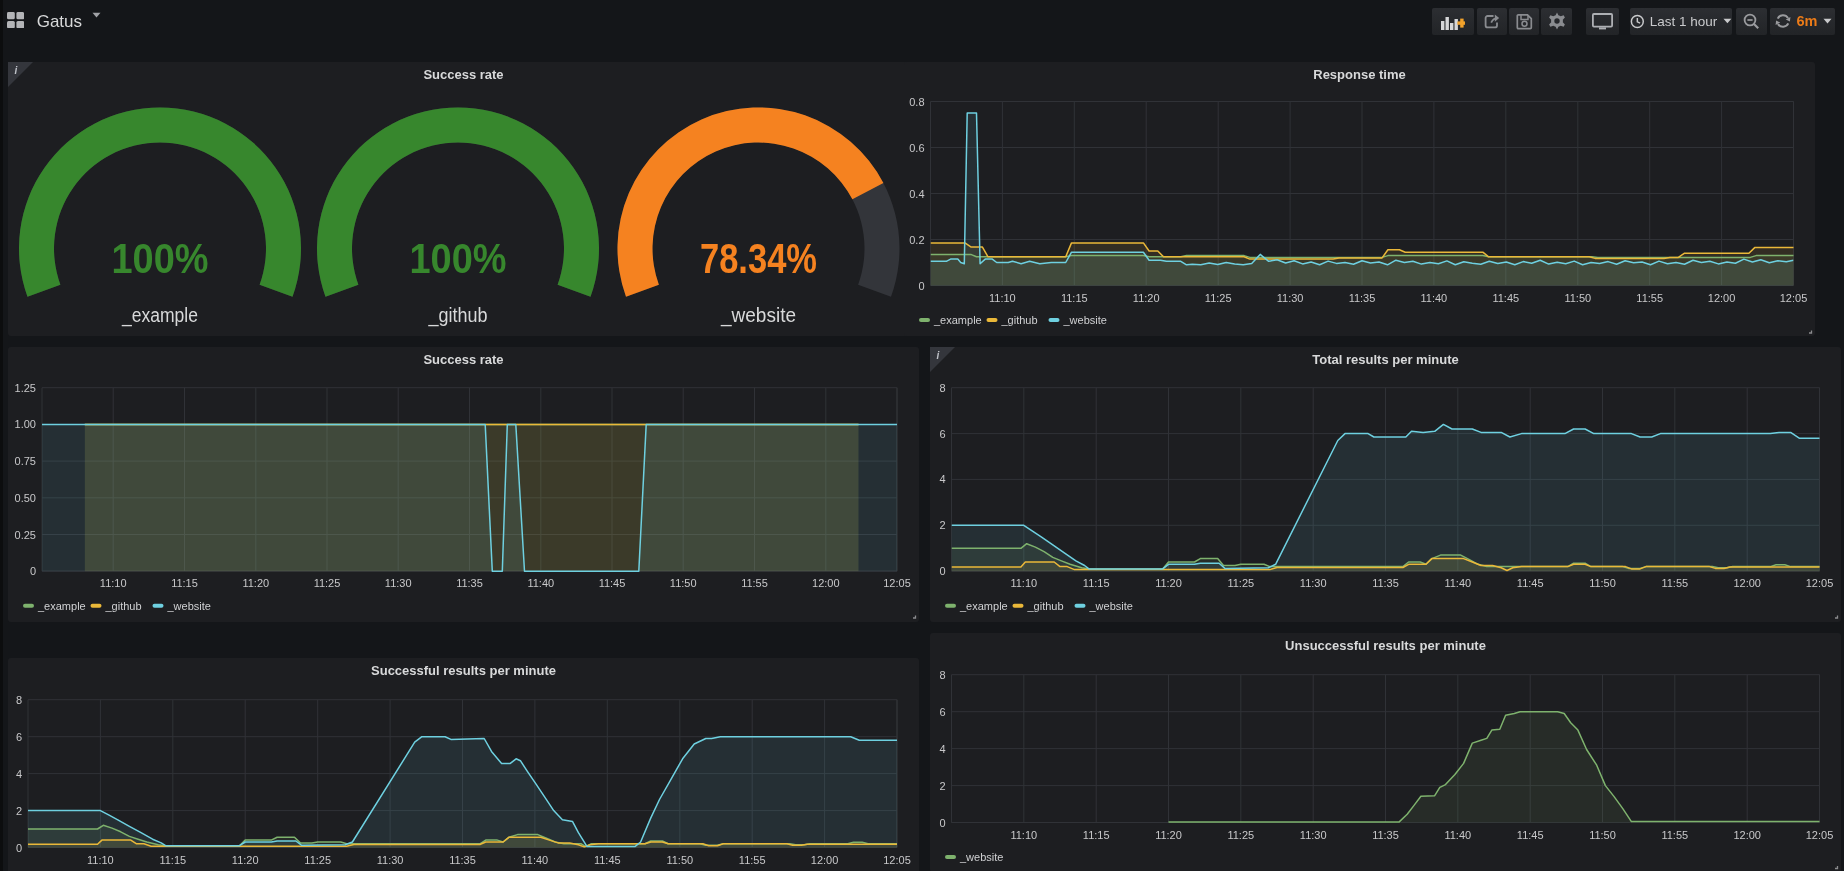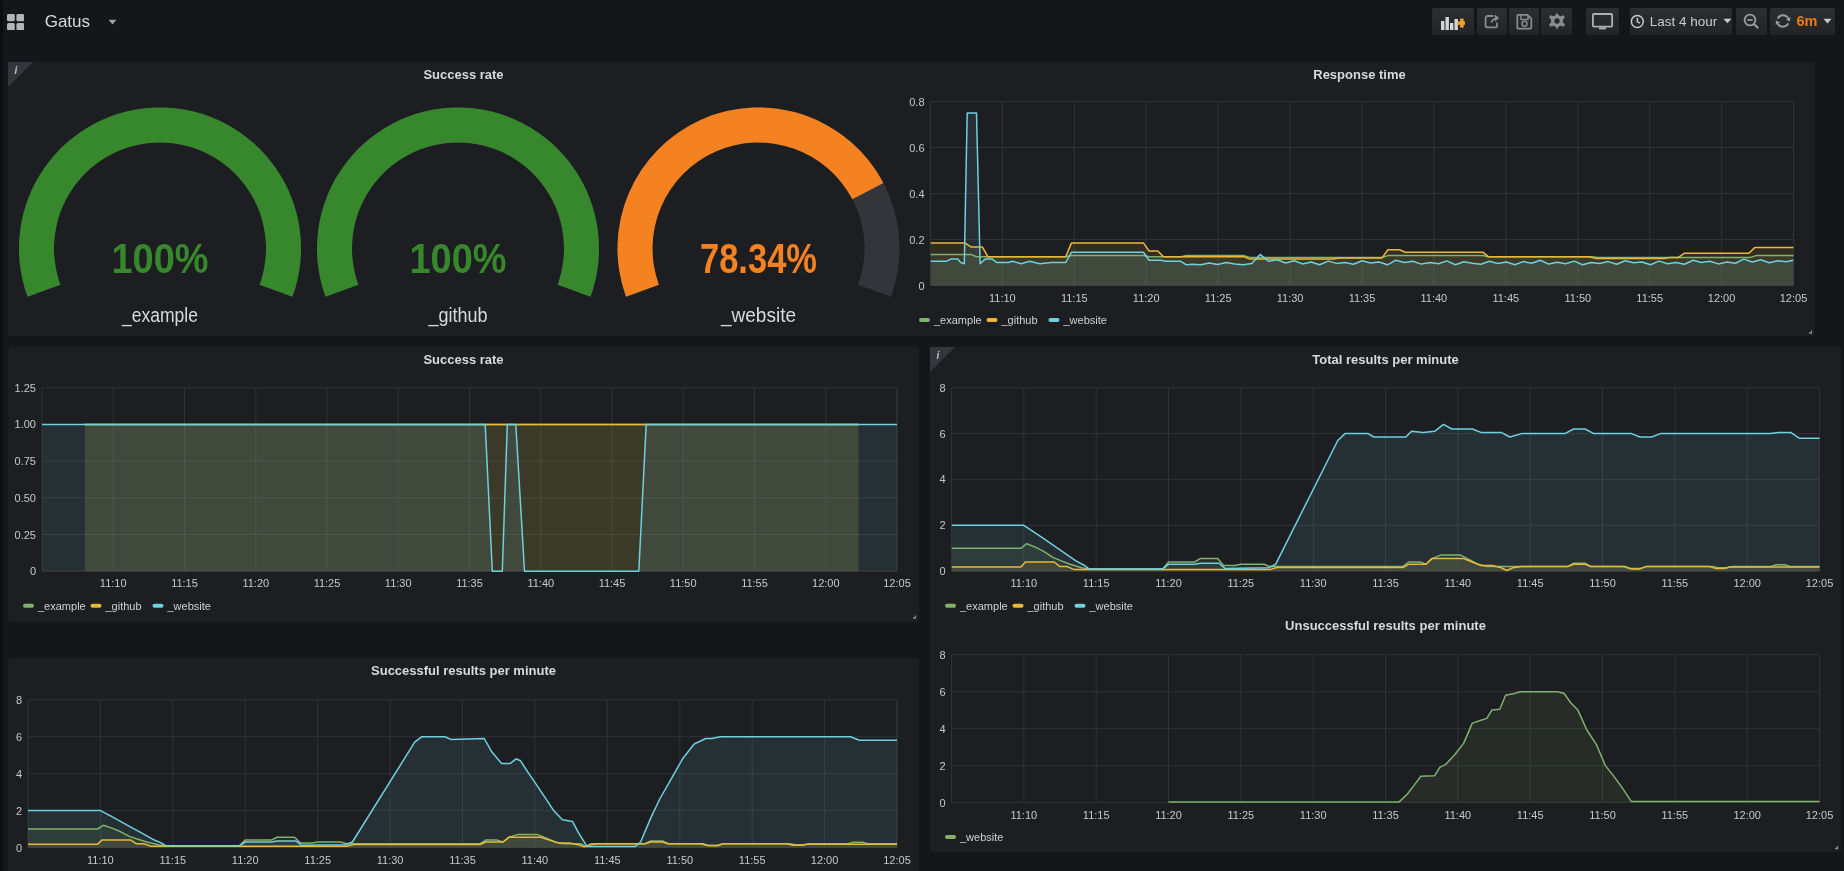--- a/index.html
+++ b/index.html
@@ -1,17 +1,17 @@
 <!DOCTYPE html>
 <html><head><meta charset="utf-8"><style>
 *{margin:0;padding:0;box-sizing:border-box}
 html,body{width:1844px;height:871px;background:#141619;overflow:hidden;font-family:"Liberation Sans",sans-serif;}
 #leftstrip{position:absolute;left:0;top:0;width:3px;height:871px;background:#0c0d0e;z-index:5}
 #nav{position:absolute;left:0;top:0;width:1844px;height:42px;}
-#brand{position:absolute;left:7px;top:12px;display:flex;align-items:center;gap:12px}
+#brand{position:absolute;left:7px;top:12px;display:flex;gap:4px}
 #dashname{color:#d8d9da;font-size:17px;margin-left:8.5px;margin-right:6px}
 #toolbar{position:absolute;left:1432px;top:7.5px;display:flex;align-items:center}
 .tbtn{height:27px;background:linear-gradient(#2c2e32,#222427);display:flex;align-items:center;justify-content:center;border-radius:2px;flex:none}
 .twide .tbtxt{color:#c9cacc;font-size:13.5px;margin:0 6px 0 5px;white-space:nowrap}
 .twide2 .torange{color:#eb7b18;font-size:14.5px;font-weight:bold;margin:0 6px 0 0}
 .panel{position:absolute;background:#1d1e21;border-radius:3px;}
 svg text{font-family:"Liberation Sans",sans-serif}
 </style></head>
 <body>
 <div id="leftstrip"></div>
@@ -66,21 +66,21 @@
         <svg width="21" height="17" viewBox="0 0 21 17">
           <rect x="0.9" y="1" width="19.2" height="12.6" rx="1" stroke="#aeb0b4" stroke-width="1.8" fill="none"></rect>
           <rect x="7" y="14.4" width="7" height="2" fill="#aeb0b4"></rect>
         </svg>
       </div>
     <div class="tbtn twide" style="width:102px;margin-left:11px">
       <svg width="15" height="15" viewBox="0 0 15 15">
           <circle cx="7.5" cy="7.5" r="6.1" stroke="#c9cacc" stroke-width="1.5" fill="none"></circle>
           <path d="M7.5,4 v3.8 l2.8,1.4" stroke="#c9cacc" stroke-width="1.5" fill="none"></path>
         </svg>
-      <span class="tbtxt">Last 4 hour</span>
+      <span class="tbtxt">Last 1 hour</span>
       <svg width="9" height="6" viewBox="0 0 9 6">
           <path d="M0.5,0.8 h8 l-4,4.6 Z" fill="#c9cacc"></path>
         </svg>
     </div>
     <div class="tbtn" style="width:31px;margin-left:4px">
         <svg width="17" height="17" viewBox="0 0 17 17">
           <circle cx="7" cy="7" r="5.4" stroke="#9a9b9e" stroke-width="1.8" fill="none"></circle>
           <path d="M11,11 L15.2,15.2" stroke="#9a9b9e" stroke-width="2.2"></path>
           <path d="M4.4,7 h5.2" stroke="#9a9b9e" stroke-width="1.7"></path>
         </svg>
@@ -359,21 +359,21 @@
       <text x="889.0" y="205.5" font-size="11" fill="#c8c8ca" text-anchor="middle">12:05</text>
 <rect x="15" y="222.0" width="11" height="4" rx="2" fill="#7eb26d"></rect>
       <text x="30" y="228.0" font-size="11" fill="#d0d1d3">_example</text>
       <rect x="82.5" y="222.0" width="11" height="4" rx="2" fill="#eab839"></rect>
       <text x="97.5" y="228.0" font-size="11" fill="#d0d1d3">_github</text>
       <rect x="144.5" y="222.0" width="11" height="4" rx="2" fill="#6ed0e0"></rect>
       <text x="159.5" y="228.0" font-size="11" fill="#d0d1d3">_website</text>
 <path d="M905,235.5 L907.5,235.5 L907.5,233" stroke="#8a8b8d" stroke-width="1.3" fill="none"></path>
 </svg>
 </div>
-<div class="panel" style="left:929.5px;top:613px;width:911px;height:239px">
+<div class="panel" style="left:929.5px;top:633px;width:911px;height:239px">
 <svg width="911" height="239" style="position:absolute;left:0;top:0">
 <text x="455.5" y="16.5" font-size="13" font-weight="bold" fill="#d8d9da" text-anchor="middle">Unsuccessful results per minute</text>
 <line x1="21.5" y1="189.5" x2="889.5" y2="189.5" stroke="#303237" stroke-width="1"></line>
       <line x1="21.5" y1="152.6" x2="889.5" y2="152.6" stroke="#303237" stroke-width="1"></line>
       <line x1="21.5" y1="115.6" x2="889.5" y2="115.6" stroke="#303237" stroke-width="1"></line>
       <line x1="21.5" y1="78.7" x2="889.5" y2="78.7" stroke="#303237" stroke-width="1"></line>
       <line x1="21.5" y1="41.7" x2="889.5" y2="41.7" stroke="#303237" stroke-width="1"></line>
       <line x1="93.8" y1="41.700000000000045" x2="93.8" y2="189.5" stroke="#303237" stroke-width="1"></line>
       <line x1="166.2" y1="41.700000000000045" x2="166.2" y2="189.5" stroke="#303237" stroke-width="1"></line>
       <line x1="238.5" y1="41.700000000000045" x2="238.5" y2="189.5" stroke="#303237" stroke-width="1"></line>

